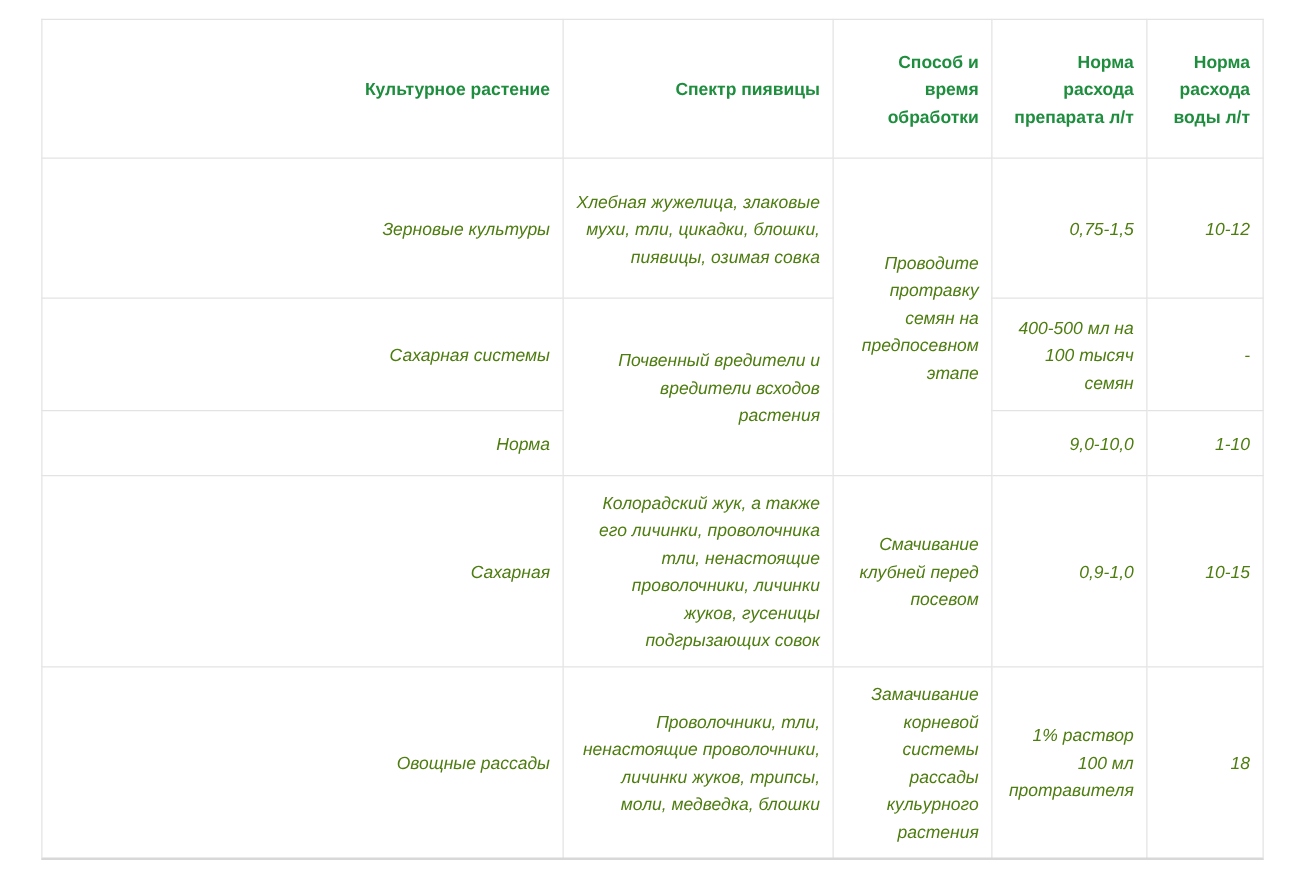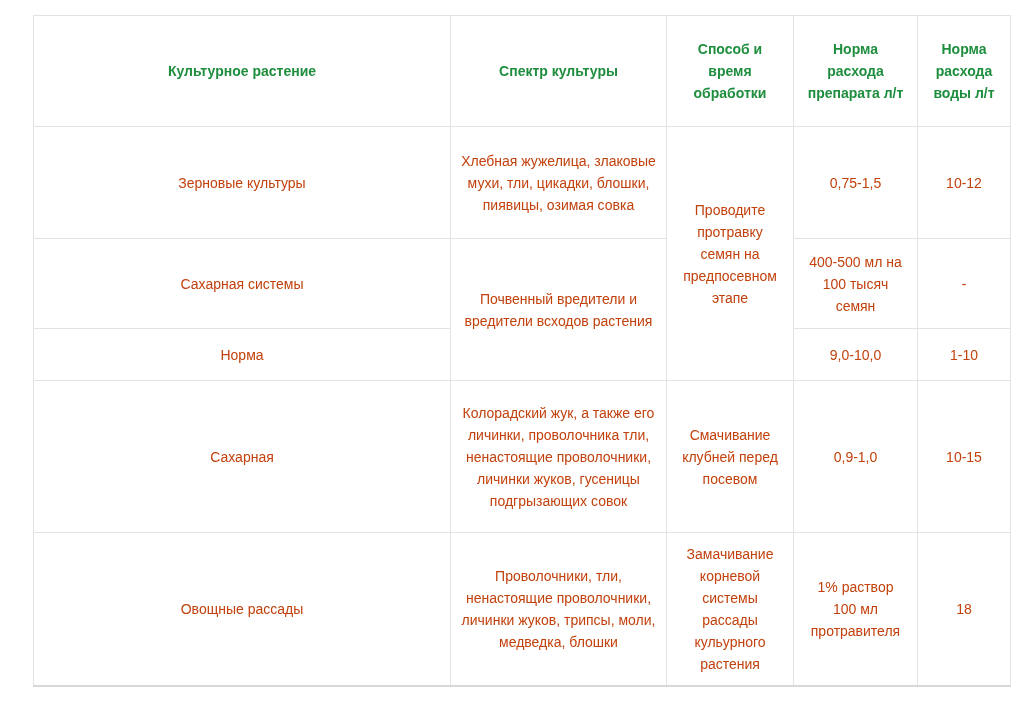--- a/index.html
+++ b/index.html
@@ -17,34 +17,35 @@
     top: 15px;
   }
   table.crop-table {
     border-collapse: collapse;
     table-layout: fixed;
     width: 977px;
     border-bottom: 2px solid #d8d8d8;
   }
   .crop-table th, .crop-table td {
     border: 1px solid #e3e3e3;
-    text-align: center;
+    text-align: right;
     vertical-align: middle;
     font-size: 14px;
     line-height: 22px;
     padding: 10px 10px;
     word-wrap: break-word;
   }
   .crop-table th {
     color: #1e8e3e;
     font-weight: bold;
   }
   .crop-table td {
-    color: #c2410c;
+    color: #4d7c0f;
     font-weight: normal;
+    font-style: italic;
   }
   col.c1 { width: 417px; }
   col.c2 { width: 216px; }
   col.c3 { width: 127px; }
   col.c4 { width: 124px; }
   col.c5 { width: 93px; }
   tr.hrow  { height: 111px; }
   tr.r1 { height: 112px; }
   tr.r2 { height: 90px; }
   tr.r3 { height: 52px; }
@@ -59,21 +60,21 @@
     <colgroup>
       <col class="c1">
         <col class="c2">
         <col class="c3">
         <col class="c4">
         <col class="c5">
     </colgroup>
     <thead>
       <tr class="hrow">
         <th>Культурное растение</th>
-        <th>Спектр культуры</th>
+        <th>Спектр пиявицы</th>
         <th>Способ и время обработки</th>
         <th>Норма расхода препарата л/т</th>
         <th>Норма расхода воды л/т</th>
       </tr>
     </thead>
     <tbody>
       <tr class="r1">
         <td>Зерновые культуры</td>
         <td>Хлебная жужелица, злаковые мухи, тли, цикадки, блошки, пиявицы, озимая совка</td>
         <td rowspan="3">Проводите протравку семян на предпосевном этапе</td>

